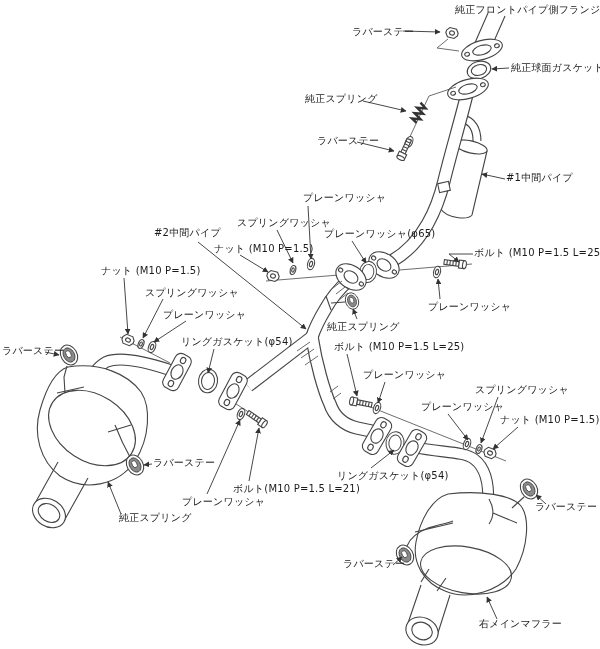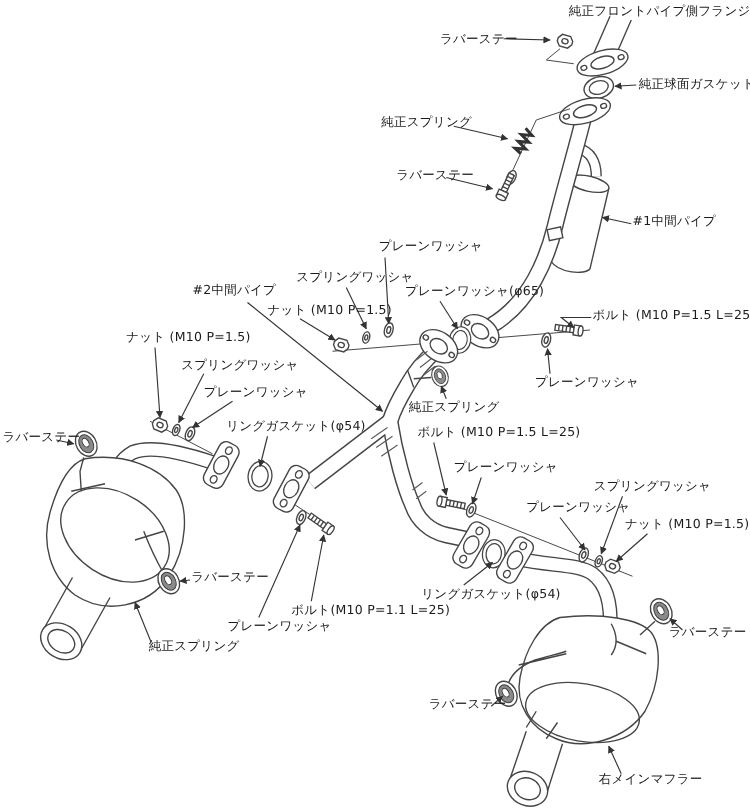--- a/index.html
+++ b/index.html
@@ -262,20 +262,20 @@
 <div class="lbl" style="left:327px;top:321px">純正スプリング</div>
 <div class="lbl" style="left:181px;top:336px">リングガスケット(φ54)</div>
 <div class="lbl" style="left:334px;top:341px">ボルト (M10 P=1.5 L=25)</div>
 <div class="lbl" style="left:2px;top:345px">ラバーステー</div>
 <div class="lbl" style="left:363px;top:369px">プレーンワッシャ</div>
 <div class="lbl" style="left:475px;top:384px">スプリングワッシャ</div>
 <div class="lbl" style="left:421px;top:401px">プレーンワッシャ</div>
 <div class="lbl" style="left:500px;top:414px">ナット (M10 P=1.5)</div>
 <div class="lbl" style="left:153px;top:457px">ラバーステー</div>
 <div class="lbl" style="left:337px;top:470px">リングガスケット(φ54)</div>
-<div class="lbl" style="left:233px;top:483px">ボルト(M10 P=1.1 L=25)</div>
+<div class="lbl" style="left:233px;top:483px">ボルト(M10 P=1.5 L=21)</div>
 <div class="lbl" style="left:182px;top:496px">プレーンワッシャ</div>
 <div class="lbl" style="left:535px;top:501px">ラバーステー</div>
 <div class="lbl" style="left:119px;top:512px">純正スプリング</div>
 <div class="lbl" style="left:343px;top:558px">ラバーステー</div>
 <div class="lbl" style="left:479px;top:618px">右メインマフラー</div>
 
 </div>
 
 </body></html>

